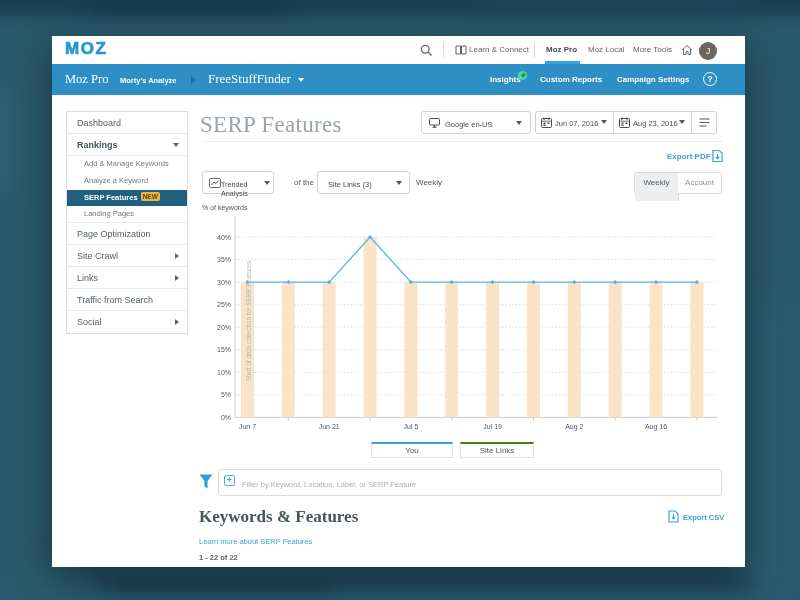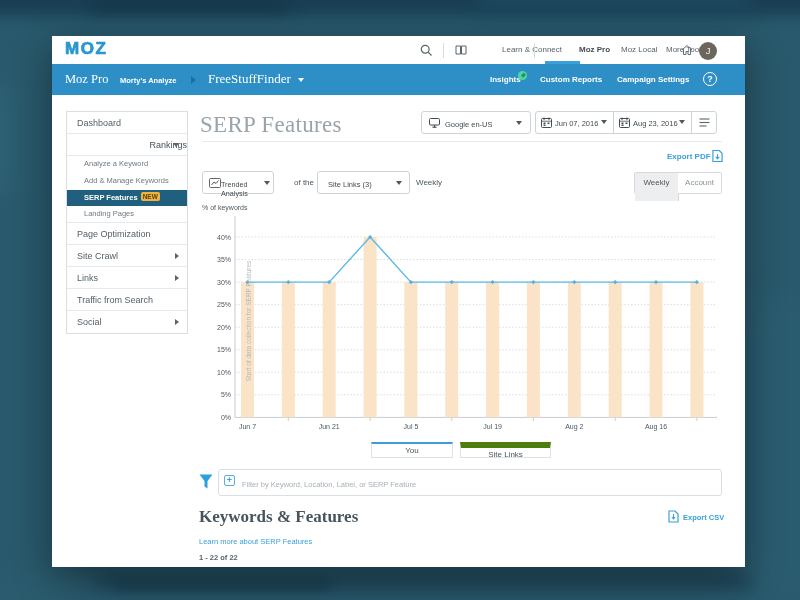--- a/index.html
+++ b/index.html
@@ -6,21 +6,21 @@
 html,body { width:800px; height:600px; overflow:hidden; }
 body { font-family:"Liberation Sans", sans-serif; background:#29596c; position:relative; }
 .bgpatch { position:absolute; filter:blur(10px); }
 .card { position:absolute; left:52px; top:36px; width:693px; height:531px; background:#fff; box-shadow:0 12px 35px rgba(0,0,0,.4); }
 
 
 .topbar { position:absolute; left:0; top:0; width:693px; height:28px; background:#fff; }
 .mozlogo { position:absolute; left:13px; top:3px; font-size:17px; font-weight:bold; letter-spacing:1.5px; color:#2b96cf; -webkit-text-stroke:0.7px #2b96cf; }
 .ticon { position:absolute; top:0; }
 .tdiv { position:absolute; top:7px; width:1px; height:15px; background:#d8dcde; }
-.tlink { position:absolute; top:9px; font-size:8px; color:#59646b;margin-left:33px; }
+.tlink { position:absolute; top:9px; font-size:8px; color:#59646b; }
 .tlink.b { font-weight:bold; color:#424c52; }
 .mozpro-under { position:absolute; left:493px; top:25px; width:35px; height:3px; background:#3aa0da; }
 .avatar { position:absolute; left:647px; top:6px; width:18px; height:18px; border-radius:50%; background:#6e665d; color:#f3efe6; font-size:9.5px; text-align:center; line-height:18px; }
 
 
 .bluebar { position:absolute; left:0; top:28px; width:693px; height:31px; background:#2d8fc5; color:#fff; }
 .bb-serif { font-family:"Liberation Serif", serif; position:absolute; }
 .bb-sm { position:absolute; font-size:8px; font-weight:bold; }
 .qcircle { position:absolute; left:651px; top:8px; width:14px; height:14px; border:1.4px solid #fff; border-radius:50%; font-size:9px; font-weight:bold; text-align:center; line-height:13px; }
 
@@ -96,23 +96,23 @@
     <div class="bb-sm" style="left:438px; top:11px;">Insights</div>
     <div style="position:absolute; left:466px; top:6.5px; width:9px; height:9px; border-radius:50%; background:#4fd6a0;"></div>
     <div style="position:absolute; left:469.5px; top:9px; width:2.5px; height:4px; background:#1f8e70; transform:rotate(45deg);"></div>
     <div class="bb-sm" style="left:488px; top:11px;">Custom Reports</div>
     <div class="bb-sm" style="left:565px; top:11px;">Campaign Settings</div>
     <div class="qcircle">?</div>
   </div>
 
   <div class="sidebar">
     <div class="sb-item">Dashboard</div>
-    <div class="sb-item" style="font-weight:normal; color:#46525a;text-align:right;">Rankings<div class="car-d sb-car" style="border-top-color:#5a656c;"></div></div>
+    <div class="sb-item" style="font-weight:bold; color:#46525a;">Rankings<div class="car-d sb-car" style="border-top-color:#5a656c;"></div></div>
+    <div class="sb-sub">Add &amp; Manage Keywords</div>
     <div class="sb-sub">Analyze a Keyword</div>
-    <div class="sb-sub">Add &amp; Manage Keywords</div>
     <div class="sb-sub sb-sel">SERP Features<span class="newbadge">NEW</span></div>
     <div class="sb-sub" style="border-bottom:1px solid #e7eaec;">Landing Pages</div>
     <div class="sb-item">Page Optimization</div>
     <div class="sb-item">Site Crawl<div class="car-r sb-car" style="border-left-color:#5a656c; top:8px;"></div></div>
     <div class="sb-item">Links<div class="car-r sb-car" style="border-left-color:#5a656c; top:8px;"></div></div>
     <div class="sb-item">Traffic from Search</div>
     <div class="sb-item" style="border-bottom:none;">Social<div class="car-r sb-car" style="border-left-color:#5a656c; top:8px;"></div></div>
   </div>
 
   <div class="h1serp">SERP Features</div>
@@ -242,21 +242,21 @@
     <text x="45.5" y="228" font-size="7" fill="#4d585f" text-anchor="middle" font-family="Liberation Sans, sans-serif">Jun 7</text>
     <text x="127.2" y="228" font-size="7" fill="#4d585f" text-anchor="middle" font-family="Liberation Sans, sans-serif">Jun 21</text>
     <text x="208.9" y="228" font-size="7" fill="#4d585f" text-anchor="middle" font-family="Liberation Sans, sans-serif">Jul 5</text>
     <text x="290.6" y="228" font-size="7" fill="#4d585f" text-anchor="middle" font-family="Liberation Sans, sans-serif">Jul 19</text>
     <text x="372.3" y="228" font-size="7" fill="#4d585f" text-anchor="middle" font-family="Liberation Sans, sans-serif">Aug 2</text>
     <text x="454.0" y="228" font-size="7" fill="#4d585f" text-anchor="middle" font-family="Liberation Sans, sans-serif">Aug 16</text>
     <text x="0" y="0" font-size="6.5" fill="#b2b8bd" text-anchor="middle" font-family="Liberation Sans, sans-serif" transform="translate(49,120) rotate(-90)">Start of data collection for SERP Features</text>
   </svg>
 
   <div class="legbtn" style="left:319px; top:406px; width:82px; border-top:2px solid #3a9fd9;">You</div>
-  <div class="legbtn" style="left:408px; top:406px; width:91px; border-top:6px solid #4d7c0f;">Site Links</div>
+  <div class="legbtn" style="left:408px; top:406px; width:74px; border-top:2px solid #4d7c0f;">Site Links</div>
 
   <svg style="position:absolute; left:147px; top:438px;" width="14" height="15" viewBox="0 0 14 15">
       <path d="M0.5 0.5 L13.5 0.5 L8.5 7 L8.5 14.5 L5.5 12.5 L5.5 7 Z" fill="#2ba0dc"></path>
     </svg>
   <div class="filterinput">
     <div class="plusbox">+</div>
     <div style="position:absolute; left:23px; top:9.5px; font-size:7.5px; color:#a8b0b5;">Filter by Keyword, Location, Label, or SERP Feature</div>
   </div>
 
   <div class="kwh">Keywords &amp; Features</div>

